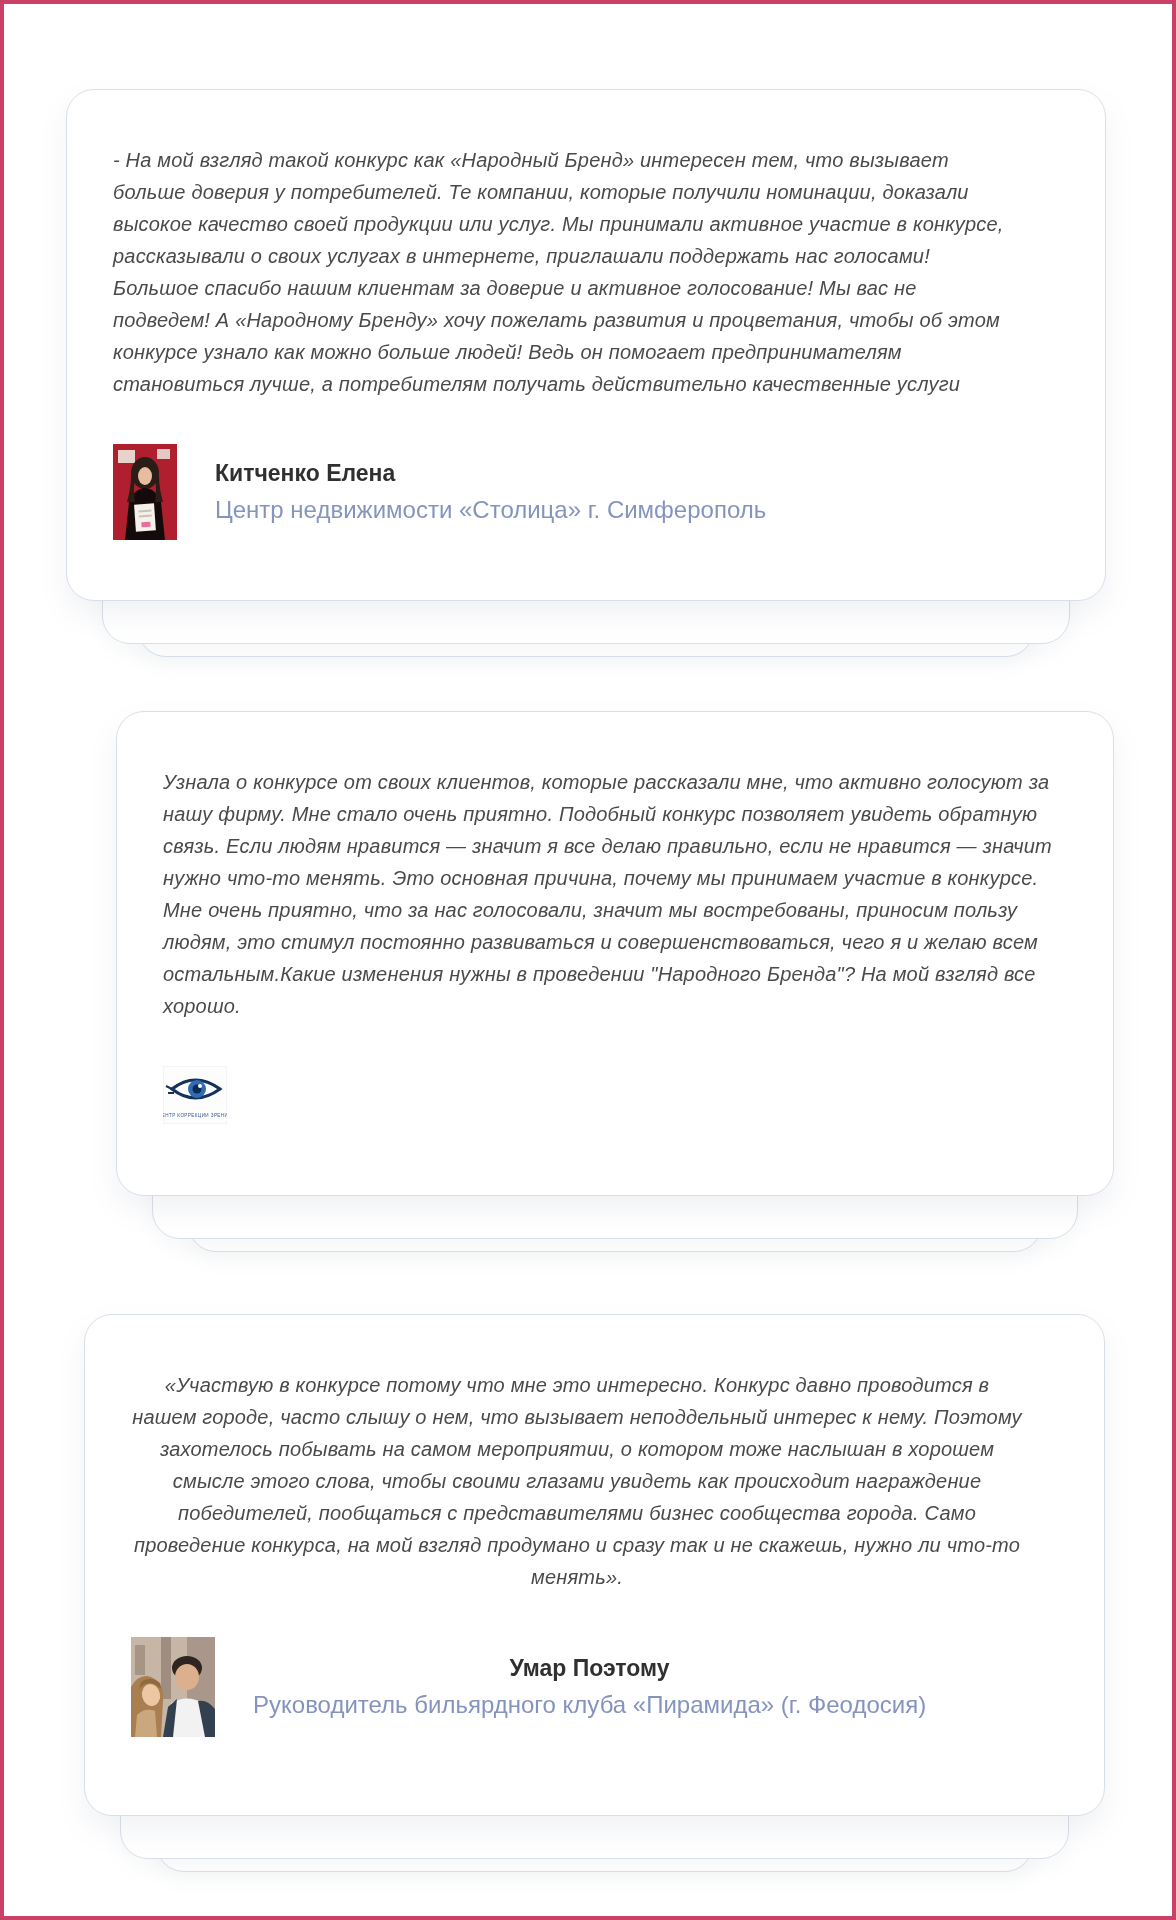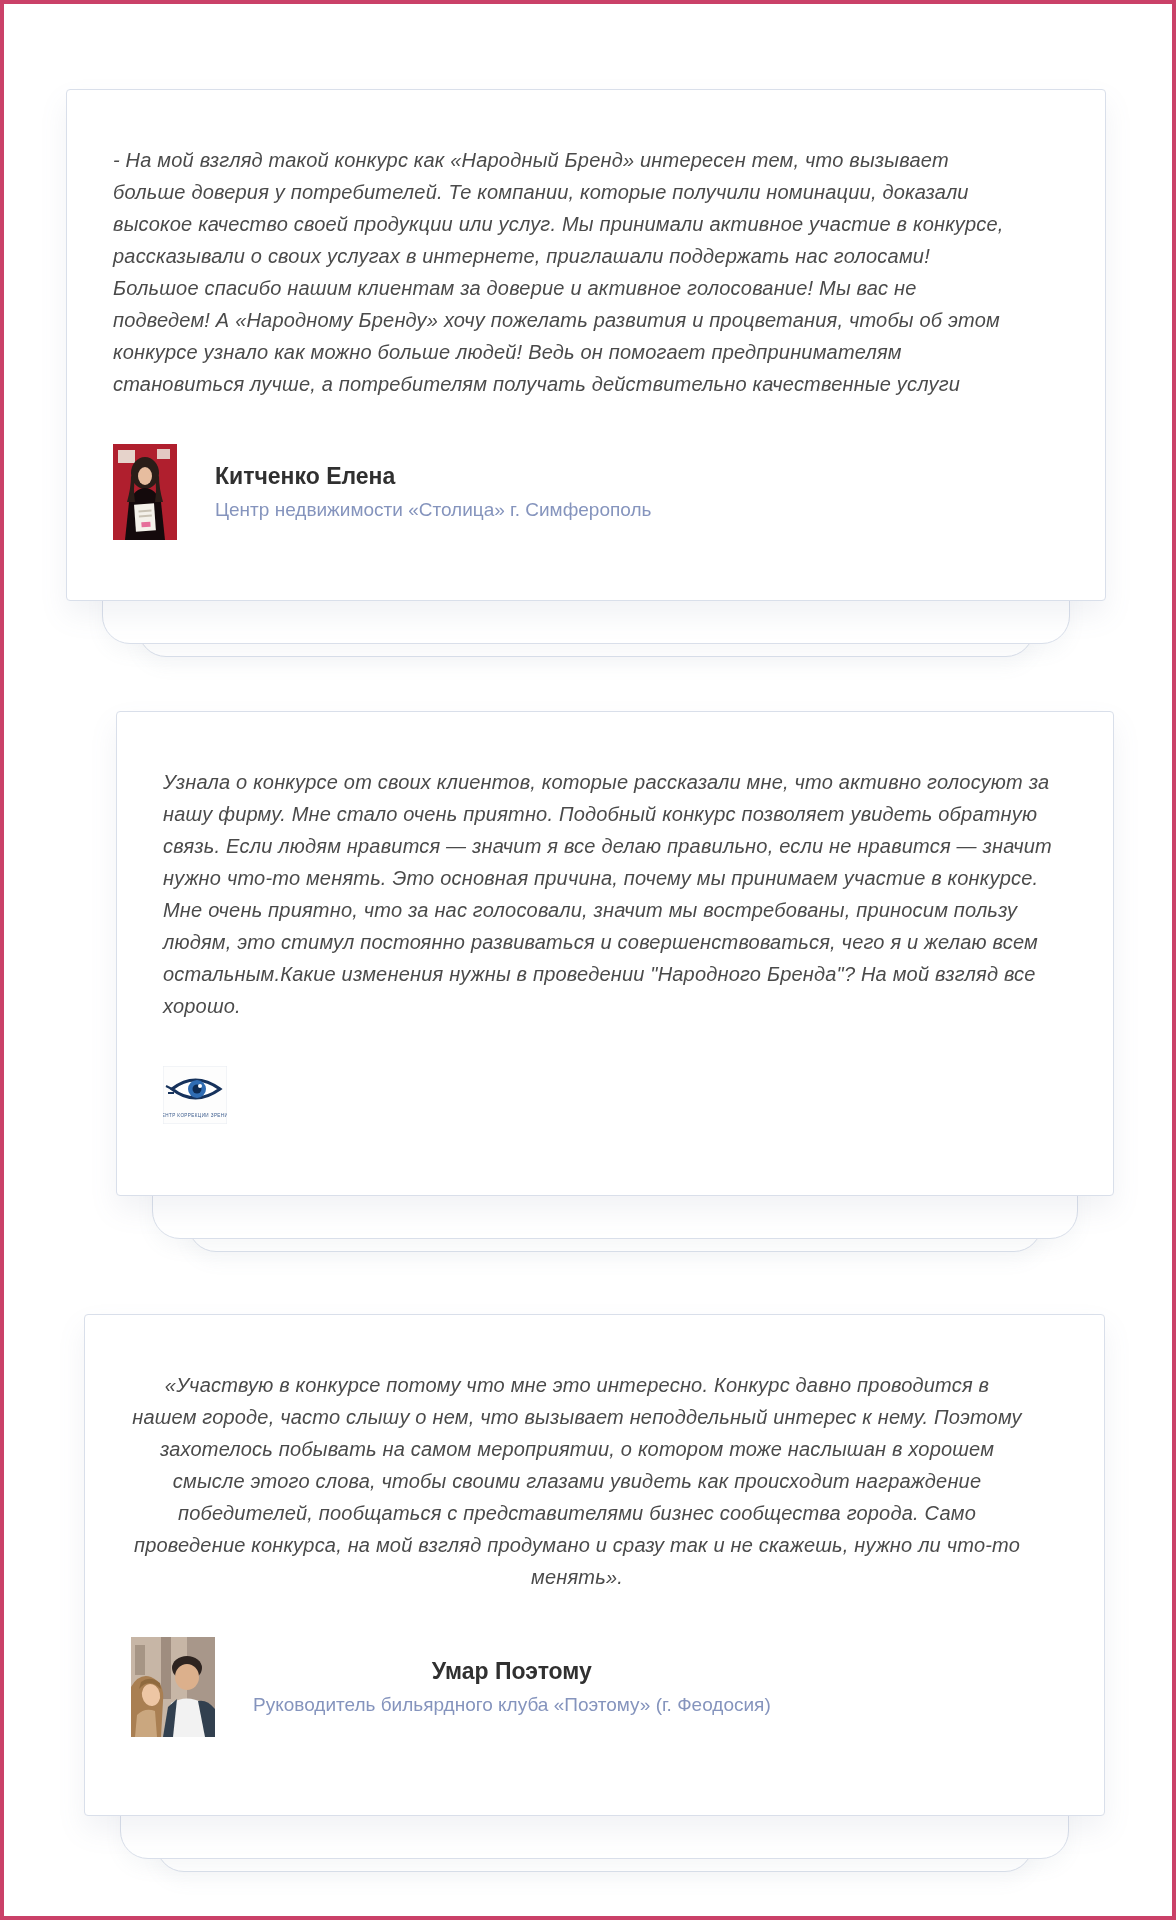--- a/index.html
+++ b/index.html
@@ -27,21 +27,21 @@
   #t1 .card{height:512px;}
   #t2{left:112px;top:707px;width:998px;}
   #t2 .card{height:485px;}
   #t3{left:80px;top:1310px;width:1021px;text-align:center;}
   #t3 .card{height:502px;}
 
   .card{
     position:relative;z-index:2;
     background:#fff;
     border:1px solid var(--card_border);
-    border-radius:4px;
+    border-radius:28px;
     padding:54px 46px 0 46px;
     box-shadow:0 14px 28px rgba(120,130,160,0.10);
     overflow:hidden;
   }
   .layer{
     position:absolute;z-index:1;
     background:#fff;
     border:1px solid var(--card_border);
     border-radius:28px;
     height:80px;
@@ -71,21 +71,21 @@
   .avatar{flex:0 0 auto;line-height:0;}
   .avatar svg{display:block;}
   .who{display:flex;flex-direction:column;}
   .name{
     font-size:23px;
     font-weight:bold;
     color:var(--name_text);
     margin-bottom:9px;
   }
   .role{
-    font-size:19px;
+    font-size:24px;
     color:var(--role_link);
     text-decoration:none;
     cursor:pointer;
   }
 </style>
 </head>
 <body>
 
 <div class="frame">
 
@@ -159,21 +159,21 @@
             <path d="M84 100 L84 72 Q76 62 67 64 L74 100 Z" fill="#32404f"></path>
 
             <path d="M0 100 L0 50 Q8 36 20 40 Q34 46 32 64 L30 100 Z" fill="#a97f52"></path>
             <ellipse cx="20" cy="58" rx="9" ry="11" fill="#edc6a4" transform="rotate(-12 20 58)"></ellipse>
             <path d="M8 52 Q18 40 30 52 L29 46 Q19 38 10 45 Z" fill="#8f6a3e"></path>
             <path d="M4 100 L6 78 Q14 70 24 74 L26 100 Z" fill="#caa77f"></path>
           </svg>
         </span>
         <div class="who">
           <div class="name">Умар Поэтому</div>
-          <a class="role">Руководитель бильярдного клуба «Поэтому» (г. Феодосия)</a>
+          <a class="role">Руководитель бильярдного клуба «Пирамида» (г. Феодосия)</a>
         </div>
       </div>
     </div>
     <div class="layer layer-2"></div>
     <div class="layer layer-3"></div>
   </section>
 
 </div>
 
 </body></html>

